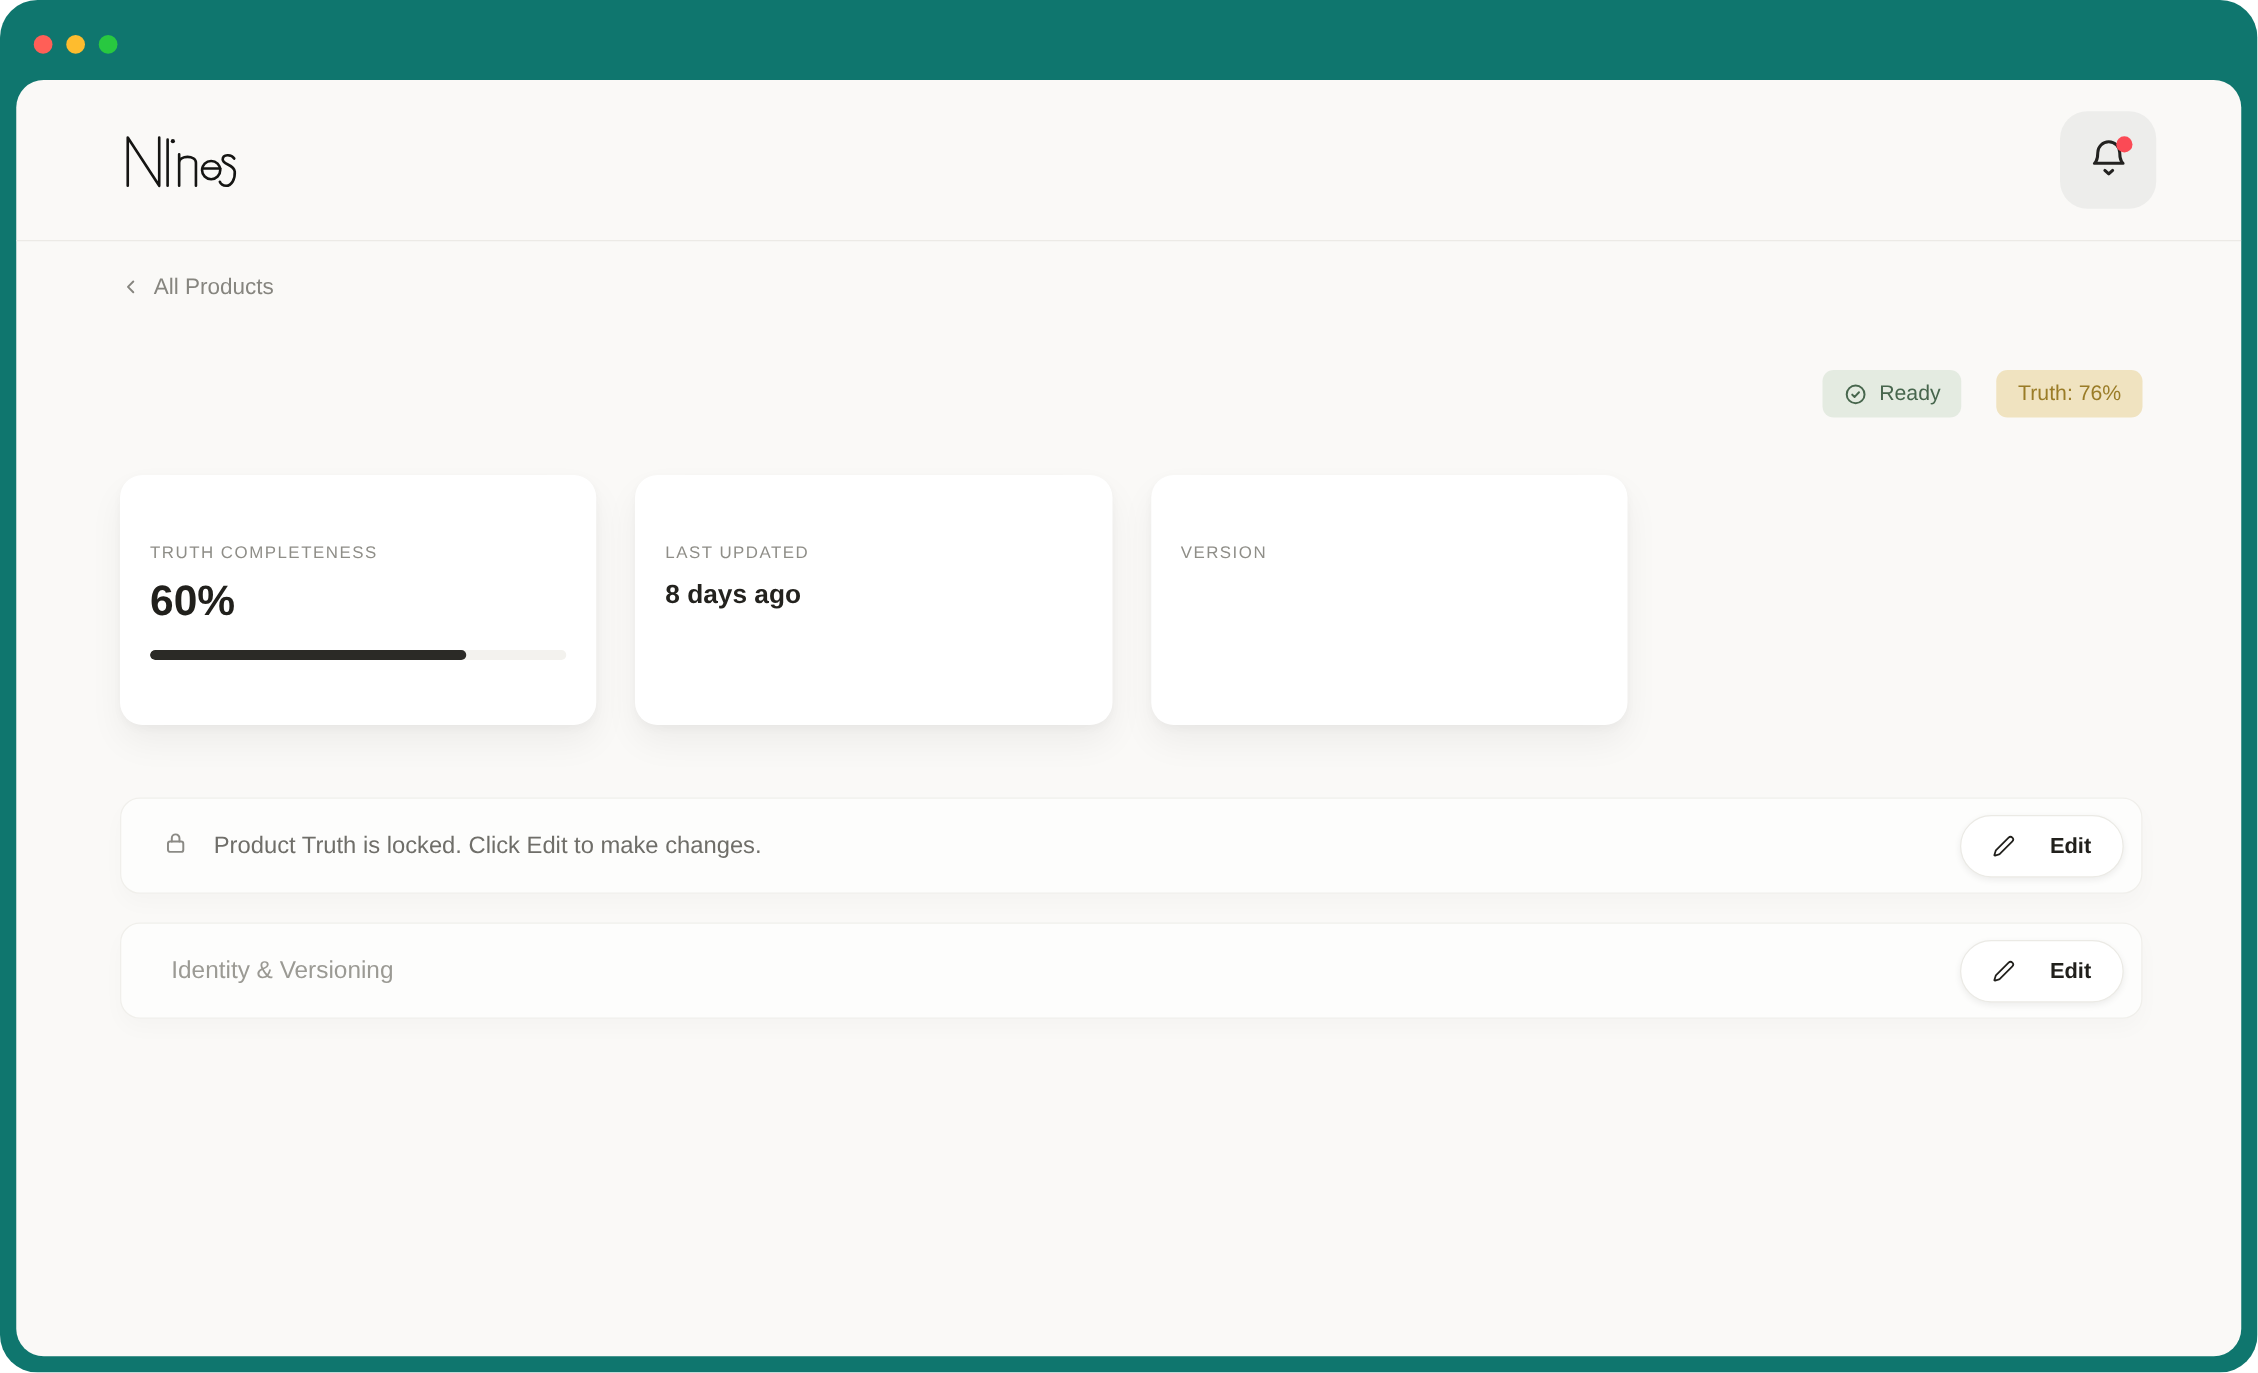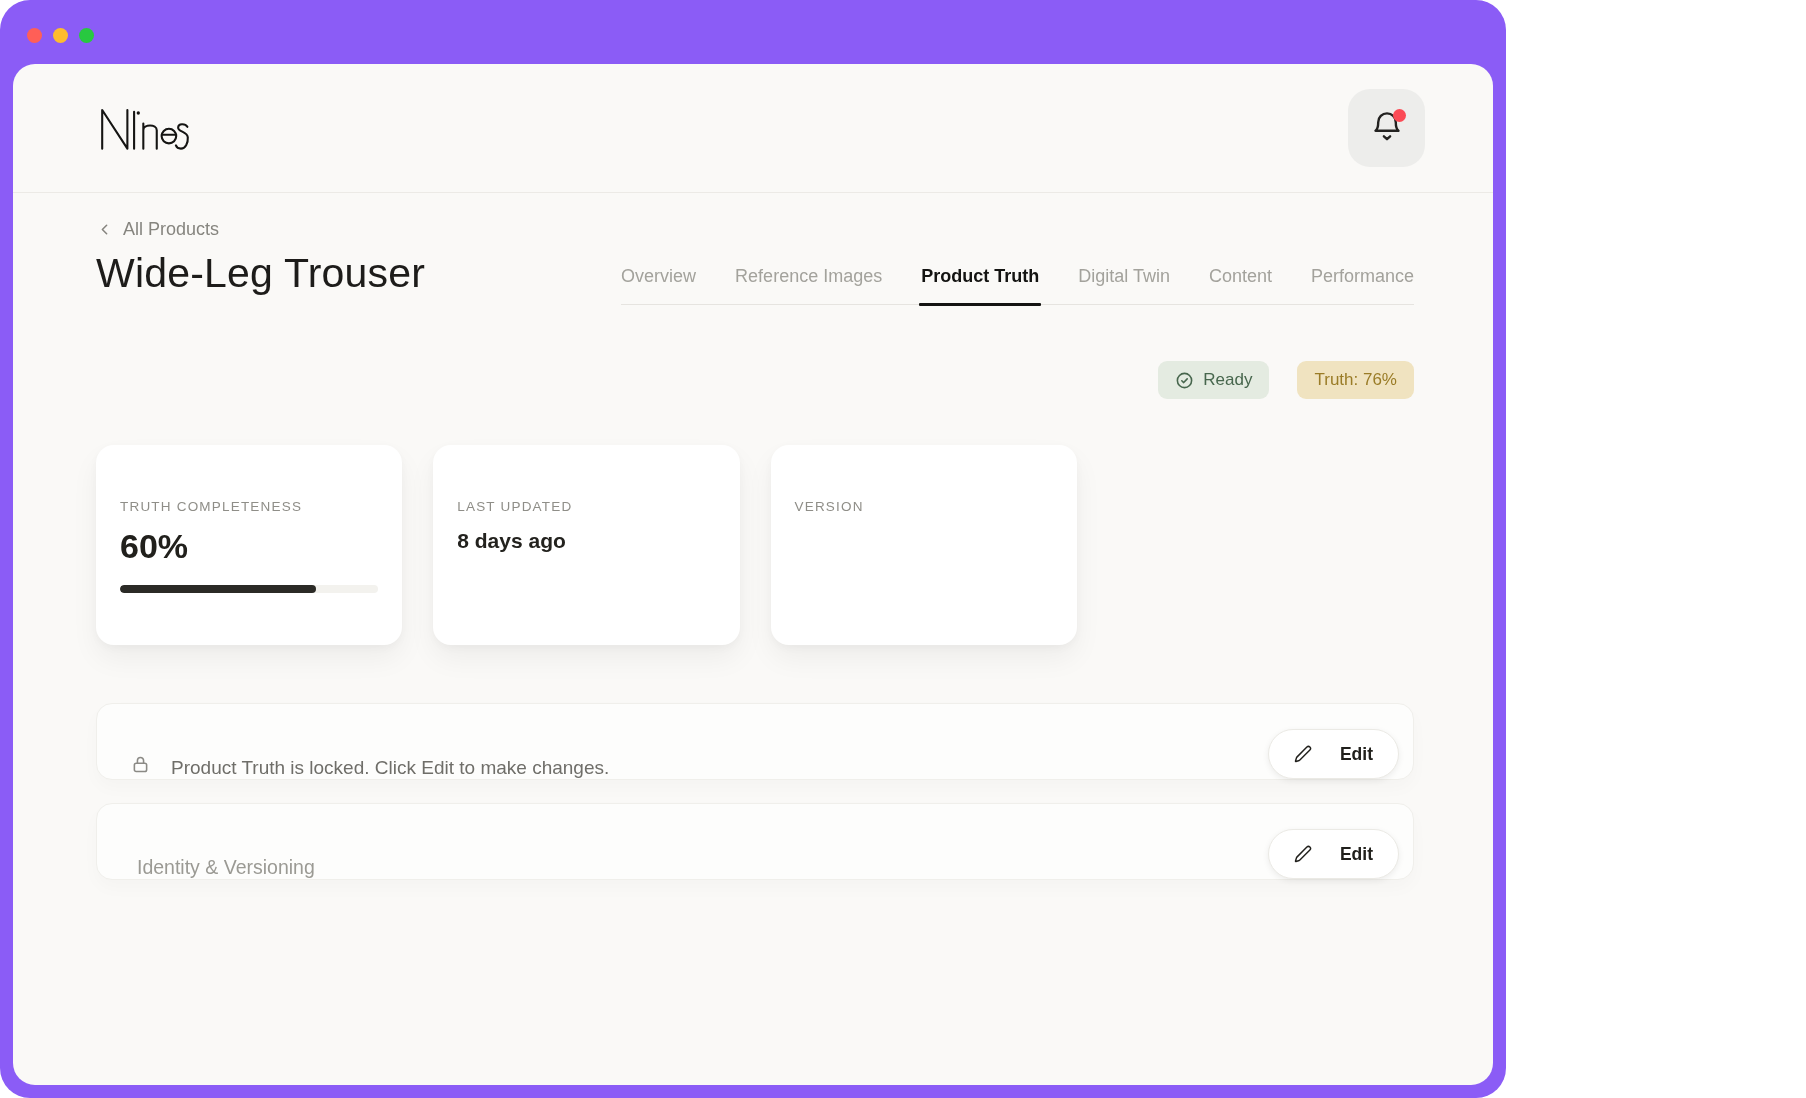--- a/index.html
+++ b/index.html
@@ -1,20 +1,20 @@
 <!DOCTYPE html>
 <html><head>
 <meta charset="utf-8">
 <style>
   * { margin:0; padding:0; box-sizing:border-box; }
   html,body { width:1806px; height:1098px; background:#ffffff; font-family:"Liberation Sans", sans-serif; }
 
   .window {
-    position:relative; width:1506px; height:1098px;
-    background:#8b5cf6; border-radius:30px; overflow:hidden;
+    position:relative; width:1806px; height:1098px;
+    background:#0f766e; border-radius:30px; overflow:hidden;
   }
   .traffic { position:absolute; top:28px; left:27px; display:flex; gap:11px; }
   .traffic .dot { width:15px; height:15px; border-radius:50%; }
 
   .panel {
     position:absolute; left:13px; right:13px; top:64px; bottom:13px;
     background:#faf9f7; border-radius:22px; overflow:hidden;
   }
 
   
@@ -58,21 +58,21 @@
   .progress-track { margin-top:19px; height:8px; background:#f3f2ee; border-radius:5px; overflow:hidden; }
   .progress-fill { height:100%; border-radius:5px; }
   .pill {
     display:inline-block; margin-top:14px; padding:8px 21px; border-radius:999px;
     font-size:18px; background:#fdf5da; border:1.5px solid #f0dfa8; color:#c06e3e;
   }
   .metric-text { margin-top:15px; font-size:21px; font-weight:700; color:#23221e; }
   .metric-mono { margin-top:15px; font-size:20px; font-family:"DejaVu Sans Mono", monospace; color:#23221e; }
 
   .row-box {
-    display:flex; align-items:flex-end; height:77px; background:#fdfdfc;
+    display:flex; align-items:center; height:77px; background:#fdfdfc;
     border:1px solid #f0efeb; border-radius:16px;
     box-shadow:0 8px 18px rgba(20,20,15,0.025);
   }
   .lock-banner { margin-top:58px; padding:0 14px 0 33px; }
   .lock-banner .msg { margin-left:20px; font-size:19px; color:#6f6e69; }
   .identity-row { margin-top:23px; padding:0 14px 0 40px; }
   .identity-row .section-title { font-size:19.5px; color:#9b9a94; }
 
   .edit-btn {
     margin-left:auto; display:flex; align-items:center; gap:28px; height:50px; padding:0 25px;
@@ -122,31 +122,20 @@
 
       <div class="breadcrumb">
         <span>
           <svg width="17" height="17" viewBox="0 0 24 24" fill="none" stroke="#86857f" stroke-width="2.2" stroke-linecap="round" stroke-linejoin="round">
             <polyline points="15 18 9 12 15 6"></polyline>
           </svg>
         </span>
         <span>All Products</span>
       </div>
 
-      <div class="title-row">
-        <h1 class="page-title">Wide-Leg Trouser</h1>
-        <div class="tabs">
-          <div class="tab">Overview</div>
-          <div class="tab">Reference Images</div>
-          <div class="tab active">Product Truth</div>
-          <div class="tab">Digital Twin</div>
-          <div class="tab">Content</div>
-          <div class="tab">Performance</div>
-        </div>
-      </div>
 
       <div class="badges-row">
         <div class="badge" style="background:#e4ebe1; color:#47664d;">
           <span>
             <svg width="19" height="19" viewBox="0 0 24 24" fill="none" stroke="#47664d" stroke-width="2" stroke-linecap="round" stroke-linejoin="round">
               <circle cx="12" cy="12" r="9"></circle>
               <polyline points="8.6 12.3 11 14.6 15.4 9.9"></polyline>
             </svg>
           </span>
           <span>Ready</span>

